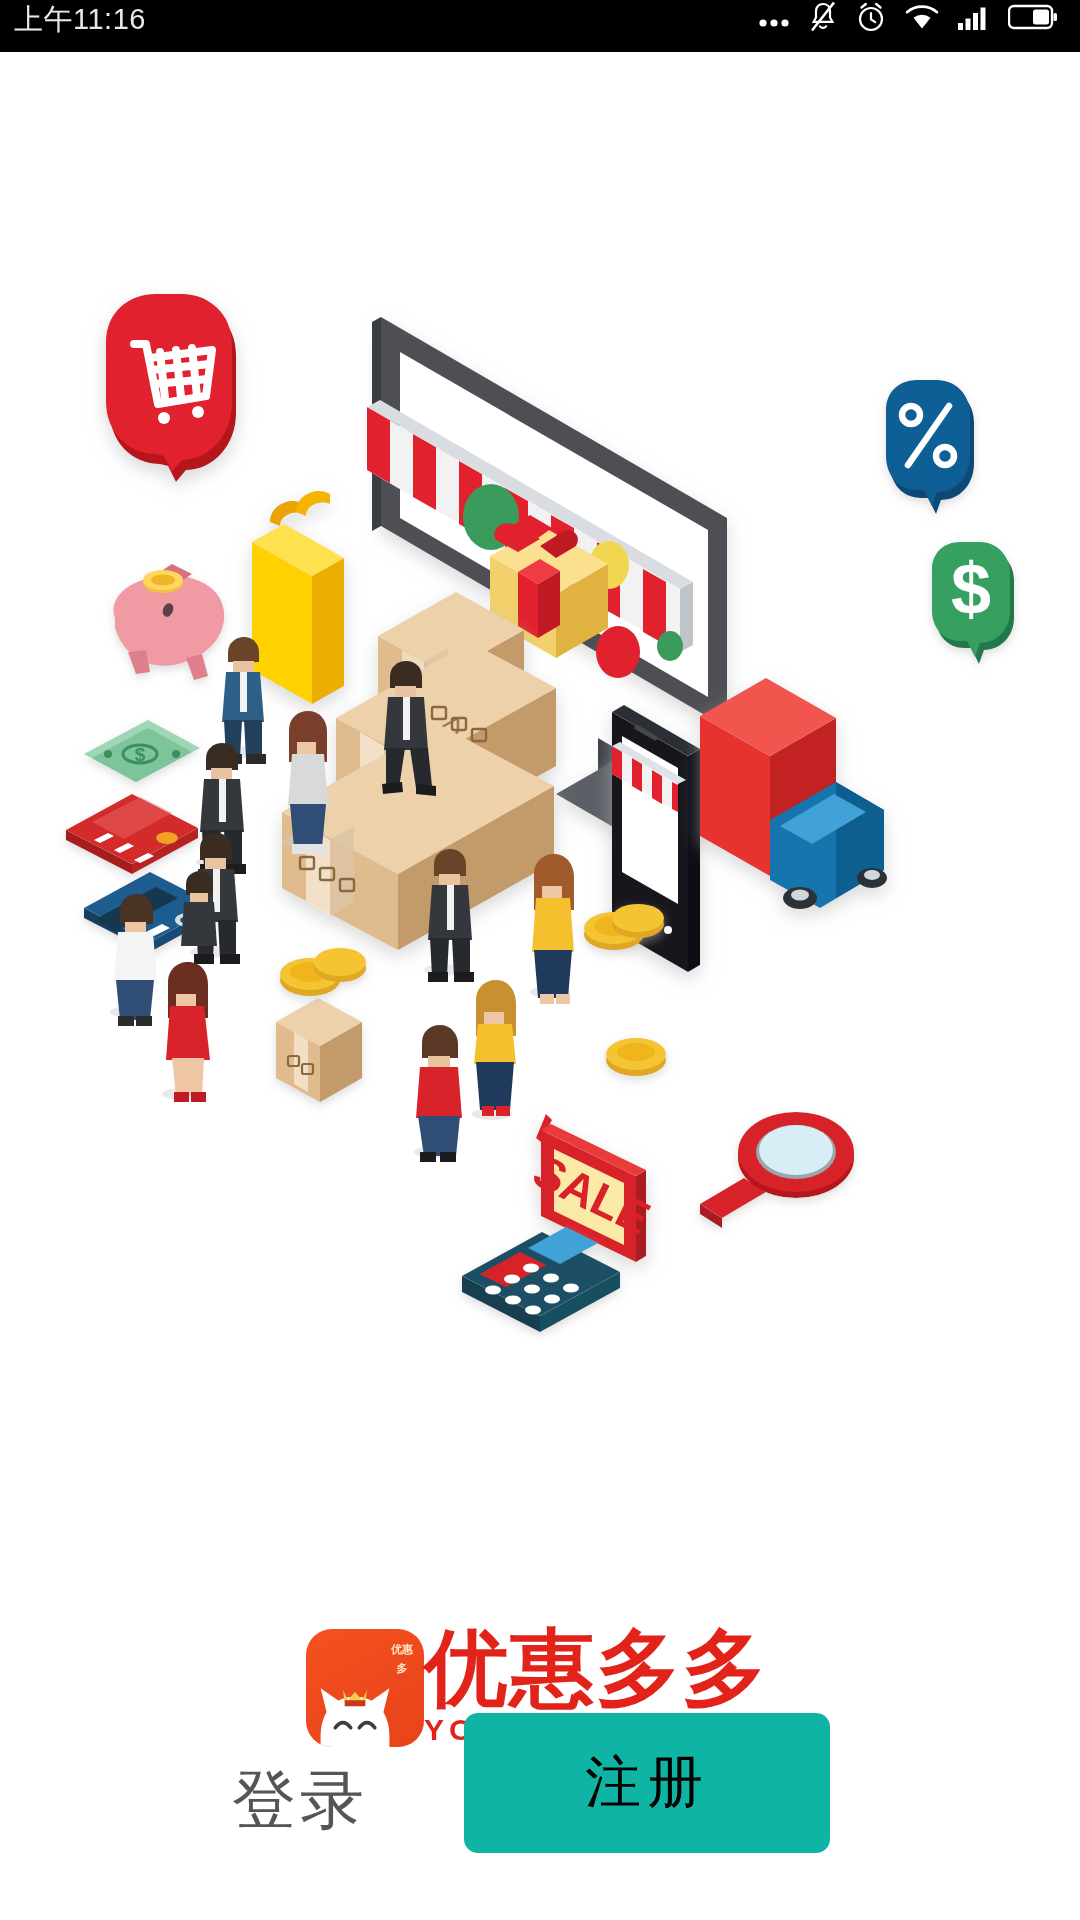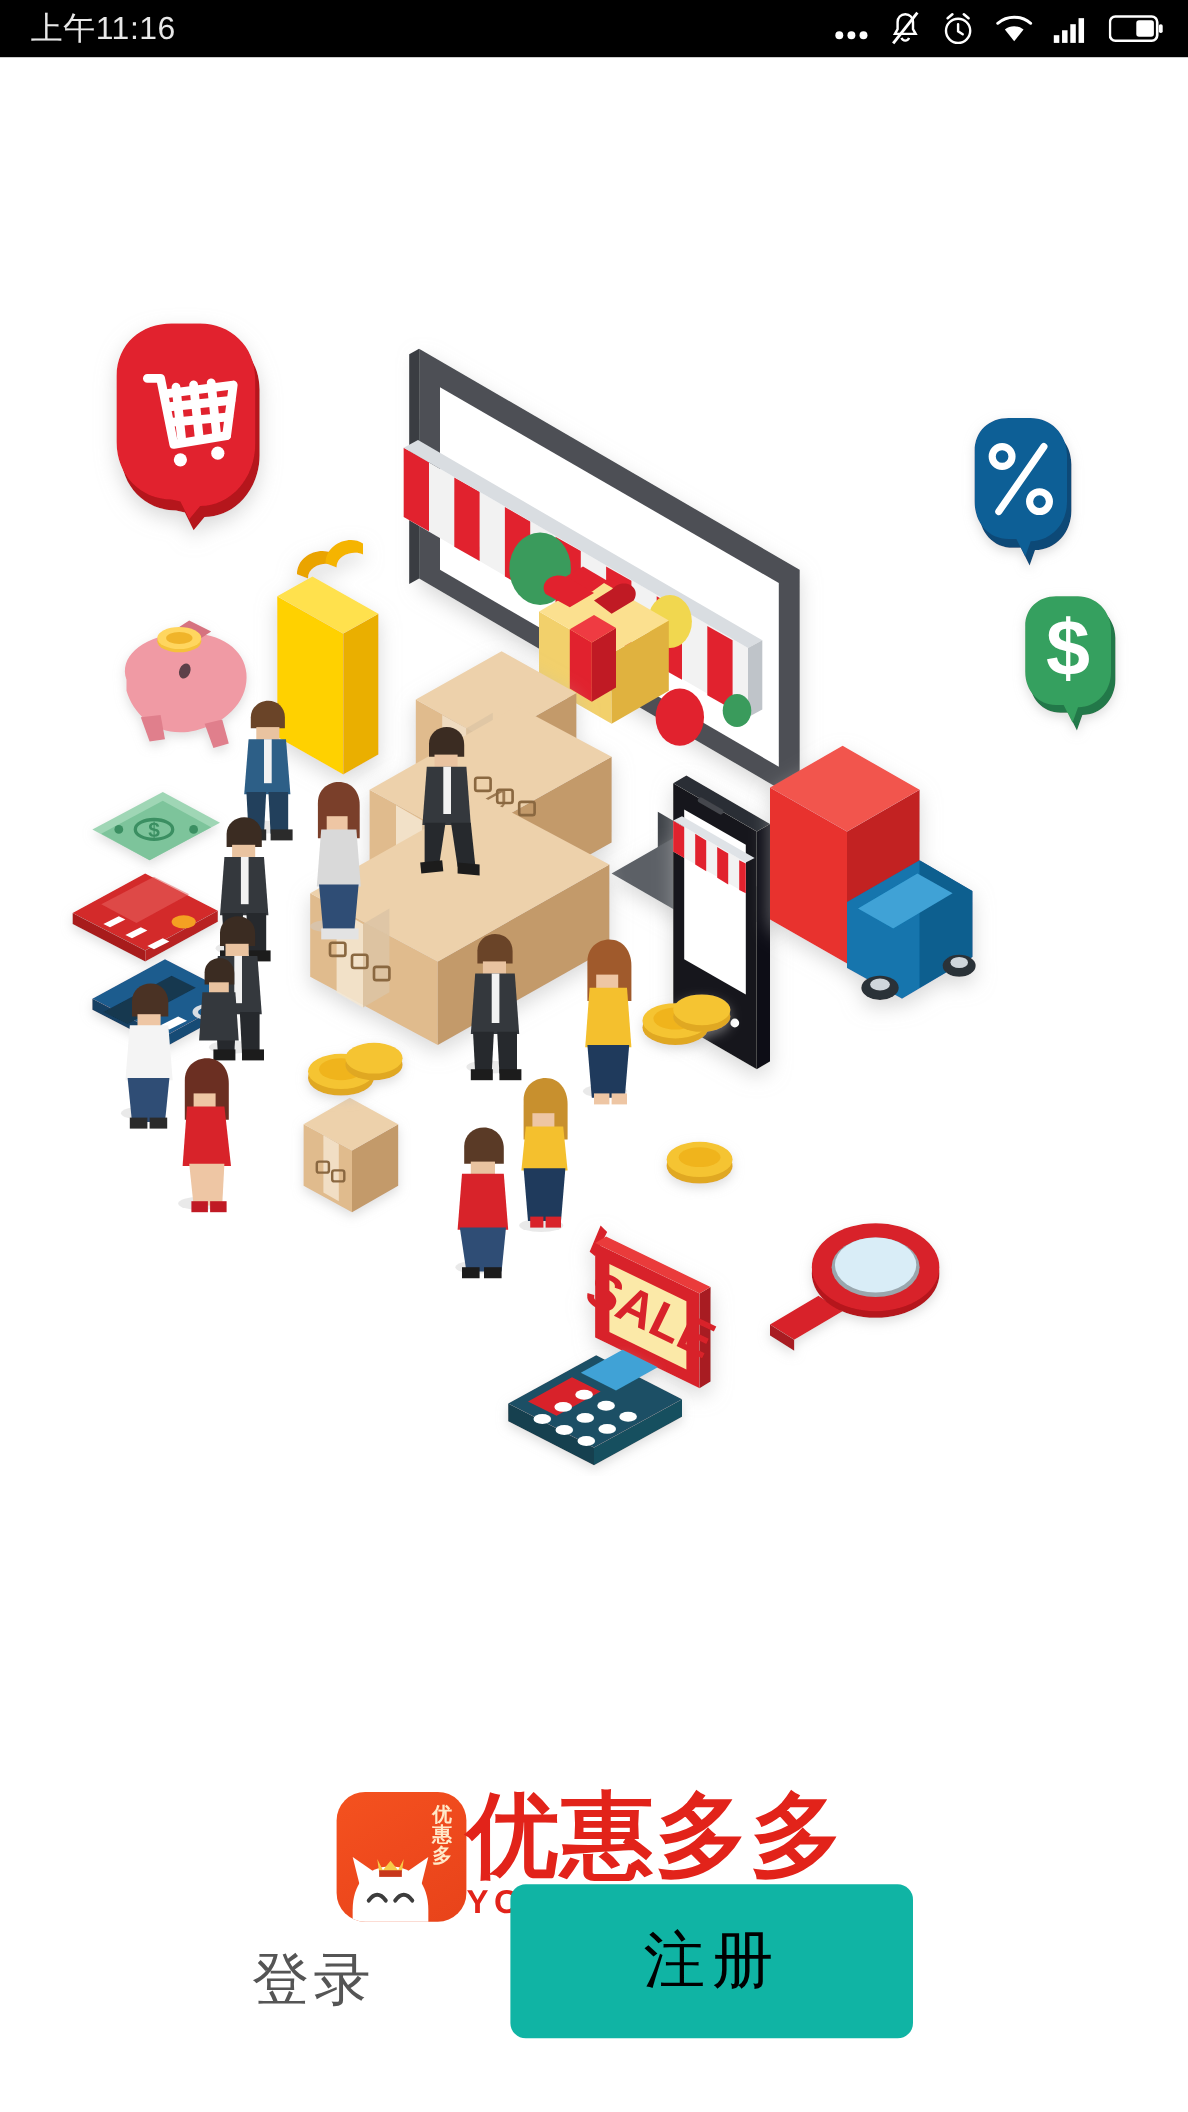--- a/index.html
+++ b/index.html
@@ -8,22 +8,22 @@
     font-family:"Liberation Sans","DejaVu Sans",sans-serif;
     background:#ffffff;
     overflow:hidden;
     position:relative;
   }
 
   
   #status-bar{
     position:absolute; left:0; top:0; width:1080px; height:52px;
     background:#000; color:#fff;
-    display:flex; align-items:center; justify-content:space-between;
-    padding:0 22px 0 28px;
+    display:flex; align-items:flex-start; justify-content:space-between;
+    padding:0 22px 0 14px;
   }
   #status-time{ font-size:29px; letter-spacing:.5px; color:#e8e8e8; }
   #status-icons{ display:flex; align-items:center; gap:17px; }
   .sicon{ display:block; }
 
   
   #illustration{
     position:absolute; left:0; top:52px; width:1080px; height:1290px;
   }
   #illu-svg{ position:absolute; left:0; top:0; width:1080px; height:1290px; }
@@ -35,38 +35,38 @@
   }
   #brand-mark{
     width:118px; height:118px; border-radius:26px;
     background:linear-gradient(150deg,#f4521f 0%,#ef4a1d 45%,#e8431a 100%);
     position:relative; overflow:hidden; flex:none;
     margin-top:4px;
   }
   #brand-mark .cat{ position:absolute; left:6px; bottom:-10px; width:86px; height:86px; }
   #brand-mark .vtext{
     position:absolute; right:7px; top:11px; width:30px;
-    font-size:18px; line-height:19px; color:#ffe9c9; font-weight:700;
+    font-size:11px; line-height:19px; color:#ffe9c9; font-weight:700;
     text-align:center; letter-spacing:0;
   }
   #brand-text{ position:relative; }
   #brand-title{
     font-size:84px; line-height:86px; font-weight:700; color:#e2231a;
     letter-spacing:2px; white-space:nowrap;
   }
   #brand-sub{
     font-size:30px; line-height:34px; font-weight:700; color:#e2231a;
     letter-spacing:5px; text-align:center; margin-top:2px; white-space:nowrap;
   }
 
   
   #login-button{
-    position:absolute; left:155px; top:1752px; width:260px; height:96px;
+    position:absolute; left:170px; top:1752px; width:260px; height:96px;
     display:flex; align-items:center; justify-content:center;
-    font-size:52px; color:#555555; background:transparent; border:0;
+    font-size:64px; color:#555555; background:transparent; border:0;
     letter-spacing:4px; cursor:pointer;
   }
   #register-button{
     position:absolute; left:464px; top:1713px; width:366px; height:140px;
     background:#10b4a4; border:0; border-radius:14px; cursor:pointer;
     display:flex; align-items:center; justify-content:center;
     font-size:56px; color:#000000; letter-spacing:6px;
     font-family:"Liberation Sans","DejaVu Sans",sans-serif;
   }
 </style>

